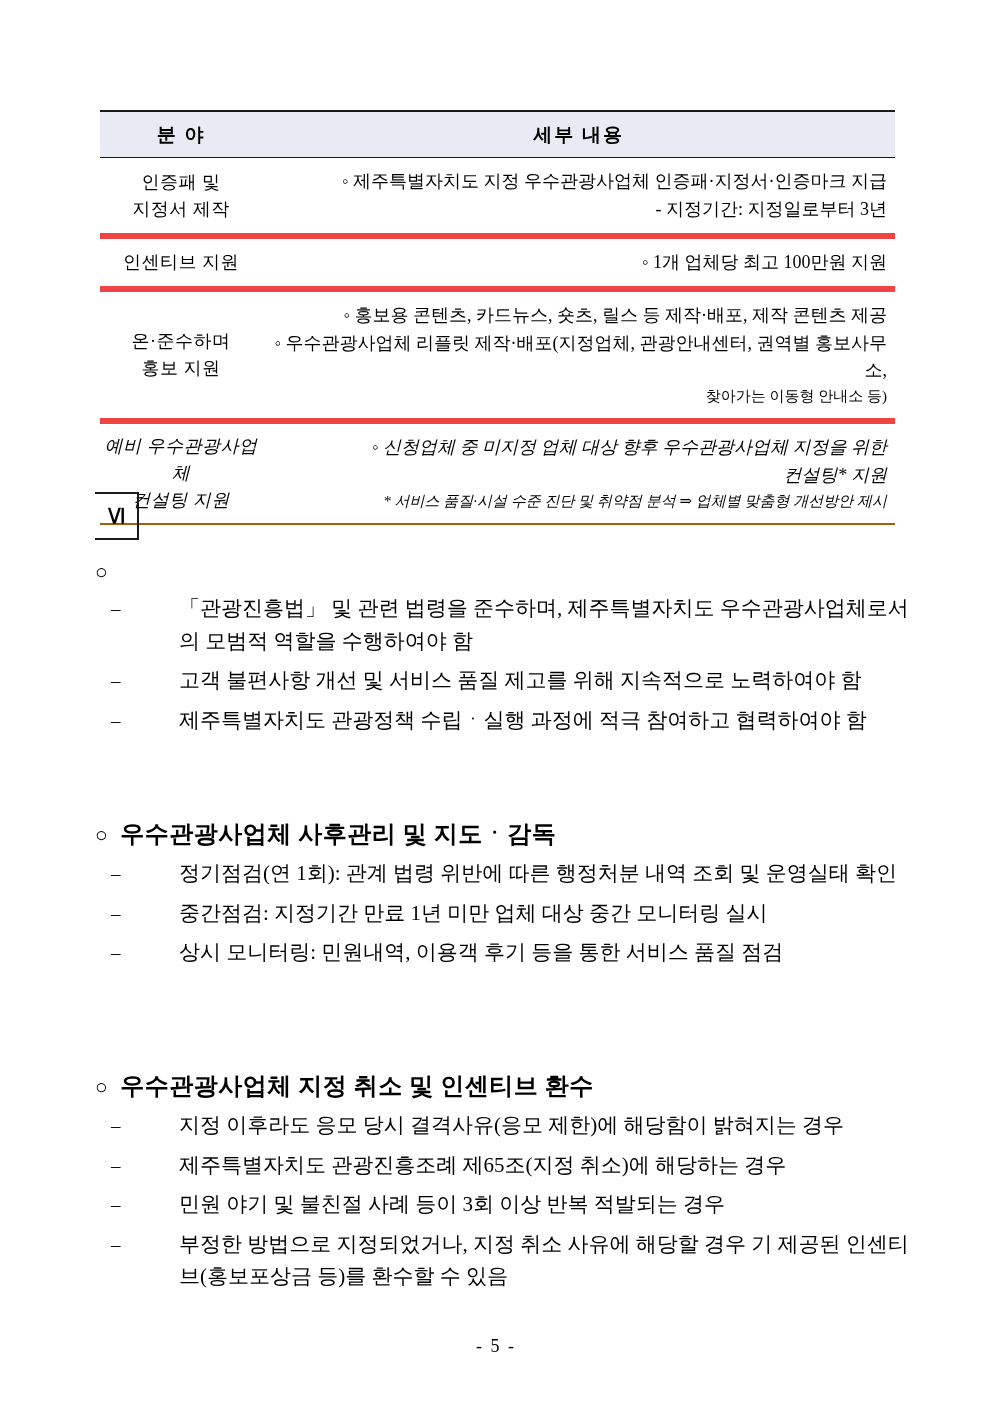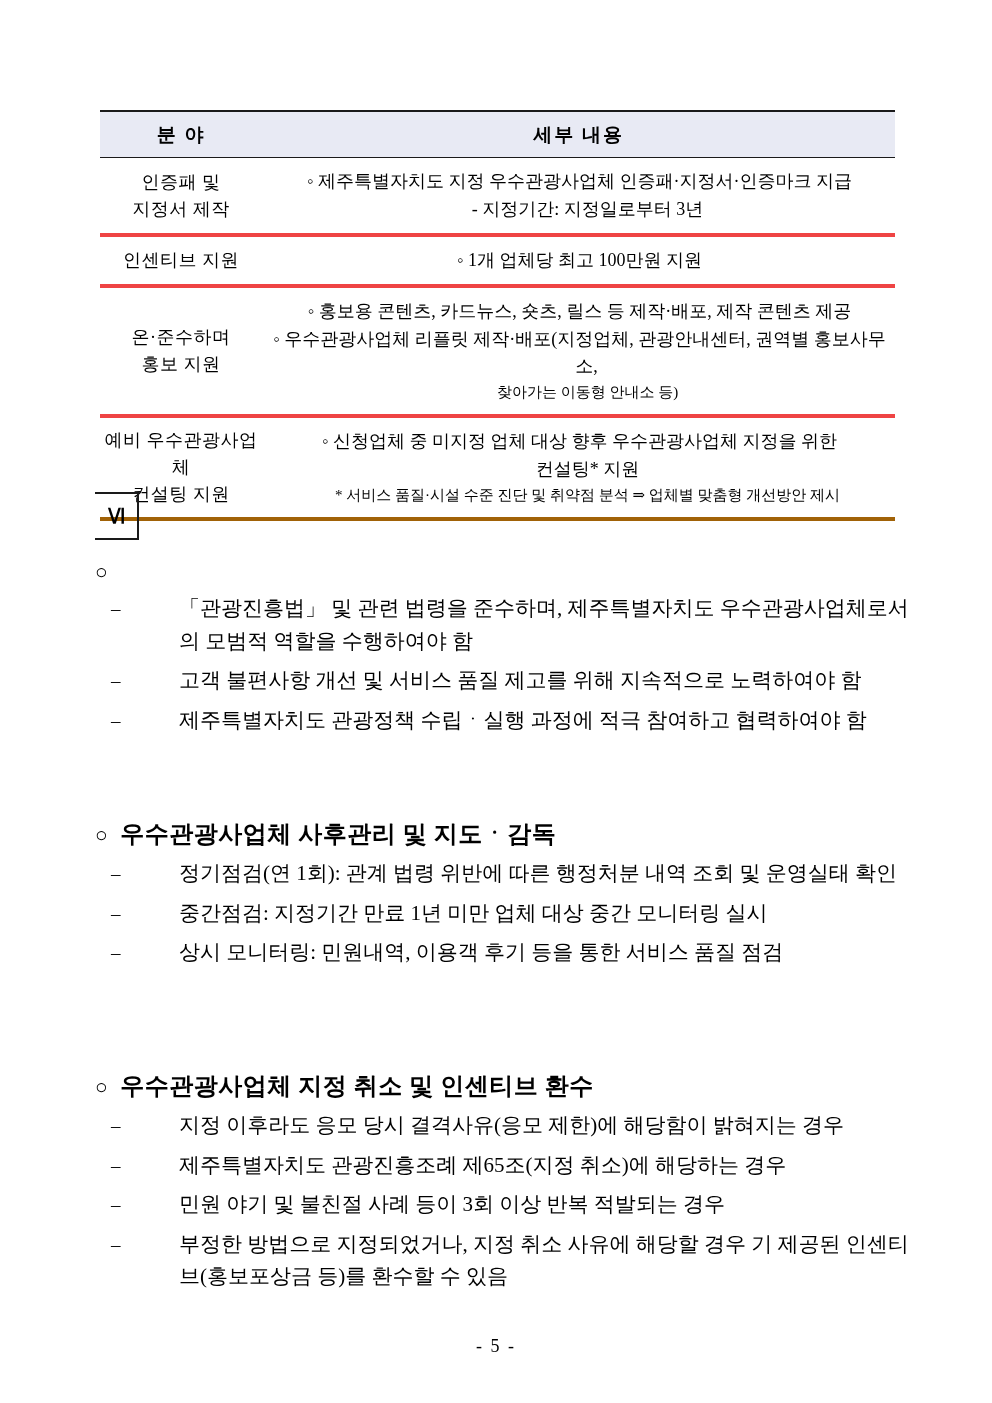--- a/index.html
+++ b/index.html
@@ -39,37 +39,38 @@
     border-bottom: 1px solid #1a1a1a;
     background: #e8eaf4;
     font-weight: bold;
     font-size: 19px;
     padding: 10px 0 9px 0;
     letter-spacing: 2px;
     text-align: center;
   }
   table.info tr.head th.c1 { width: 162px; }
   table.info td {
-    border-bottom: 4px solid #ef4444;
+    border-bottom: 6px solid #ef4444;
     vertical-align: middle;
     font-size: 18px;
     line-height: 1.5;
   }
   table.info td.c1 {
     text-align: center;
     padding: 9px 4px;
     white-space: pre-line;
     letter-spacing: 0.5px;
   }
   table.info td.c2 {
     padding: 9px 8px 9px 10px;
-    text-align: center;
+    text-align: right;
   }
   table.info tr:last-child td {
-    border-bottom: 4px solid #a16207;
+    border-bottom: 2px solid #a16207;
+    font-style: italic;
   }
   .bullet-line {
     display: block;
     text-indent: -14px;
     padding-left: 14px;
     margin: 1px 0;
   }
   .sub-line {
     display: block;
     padding-left: 16px;

